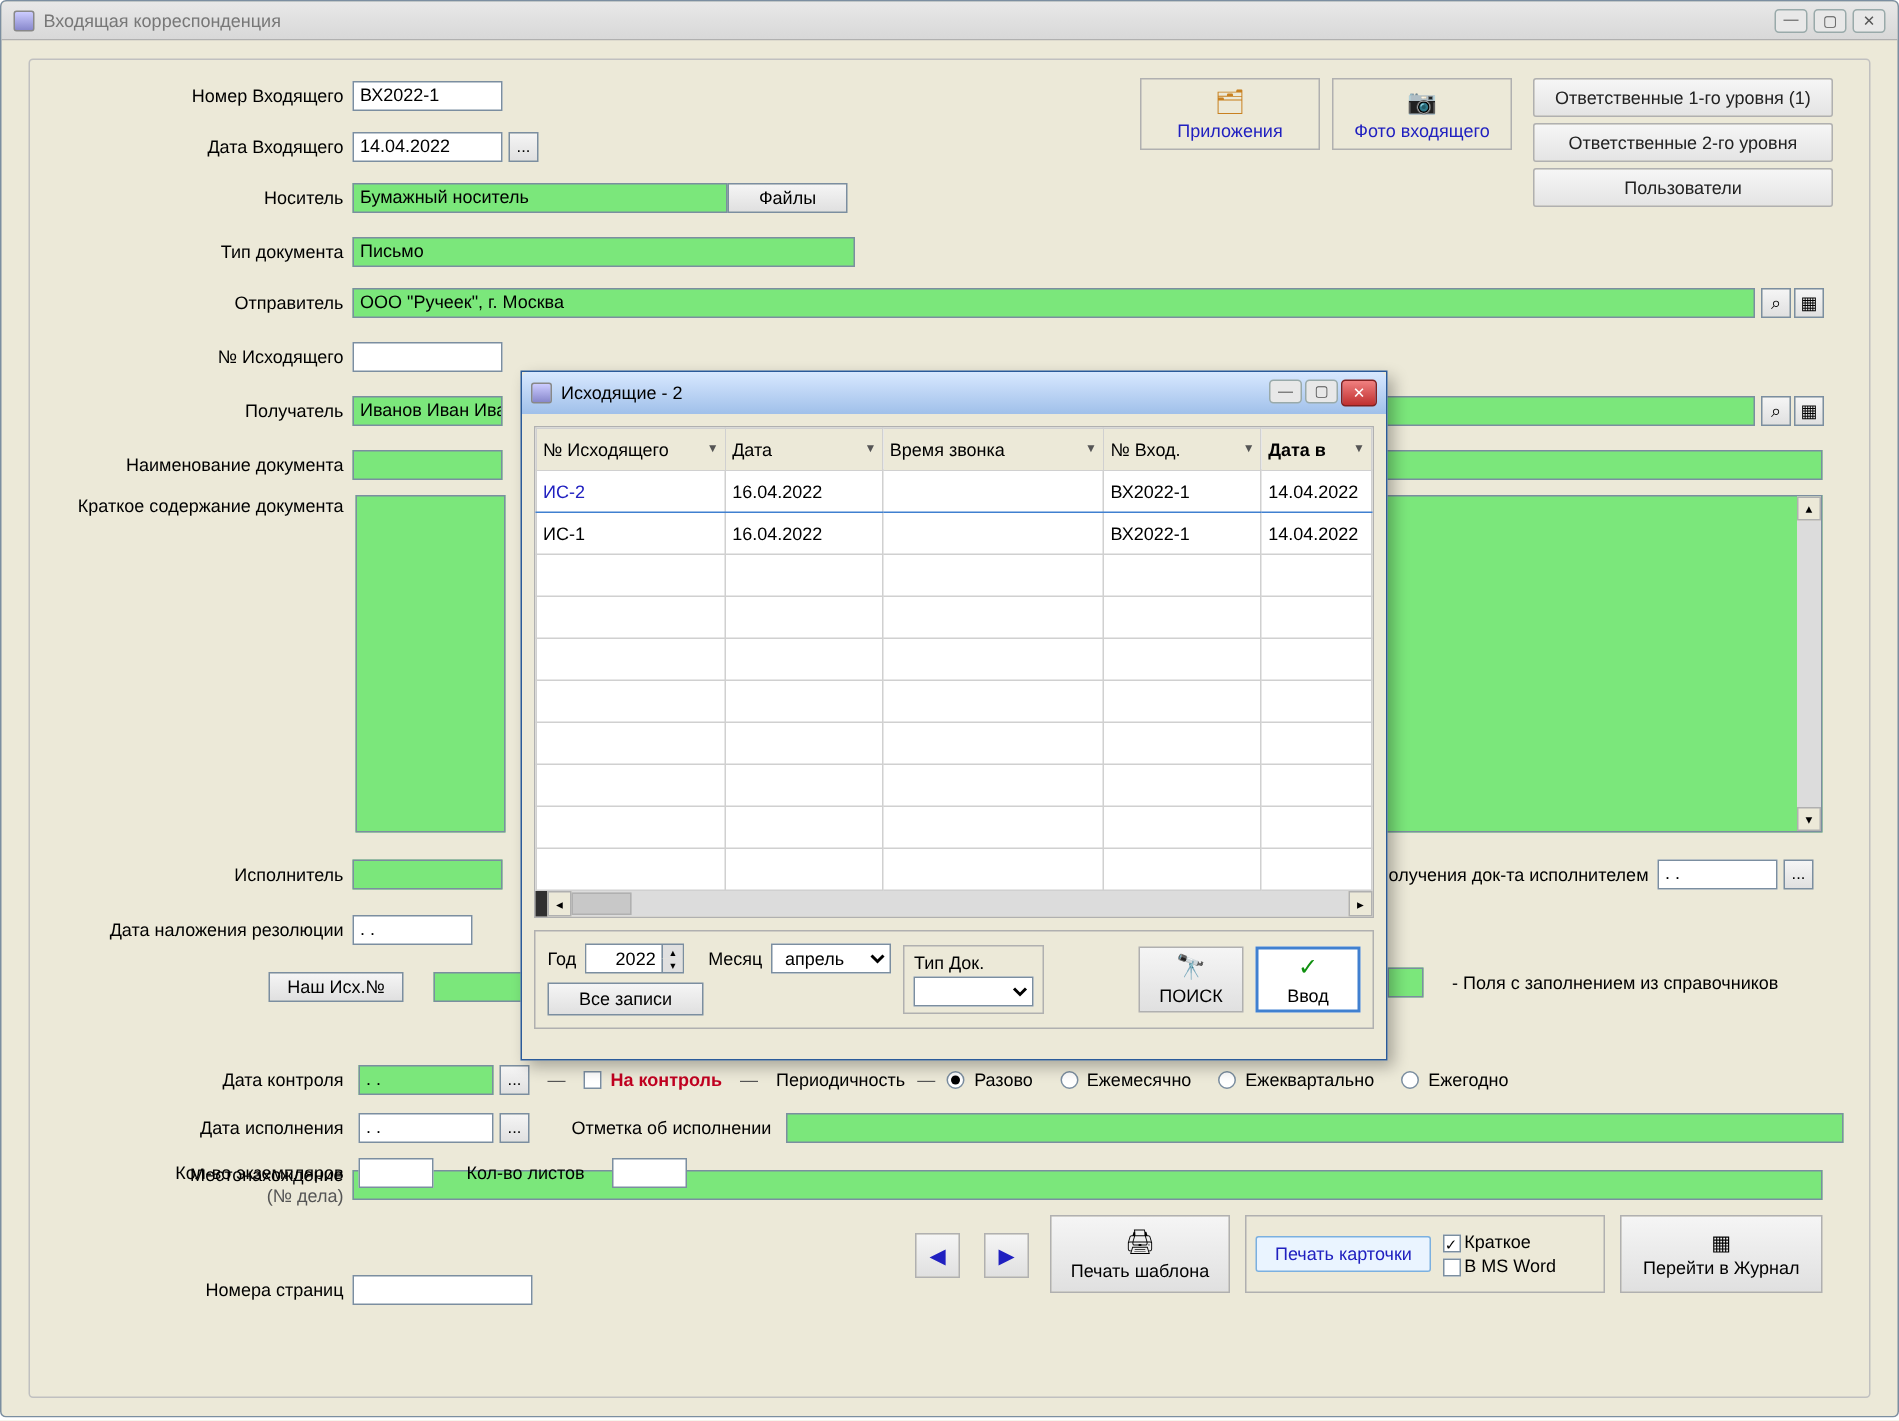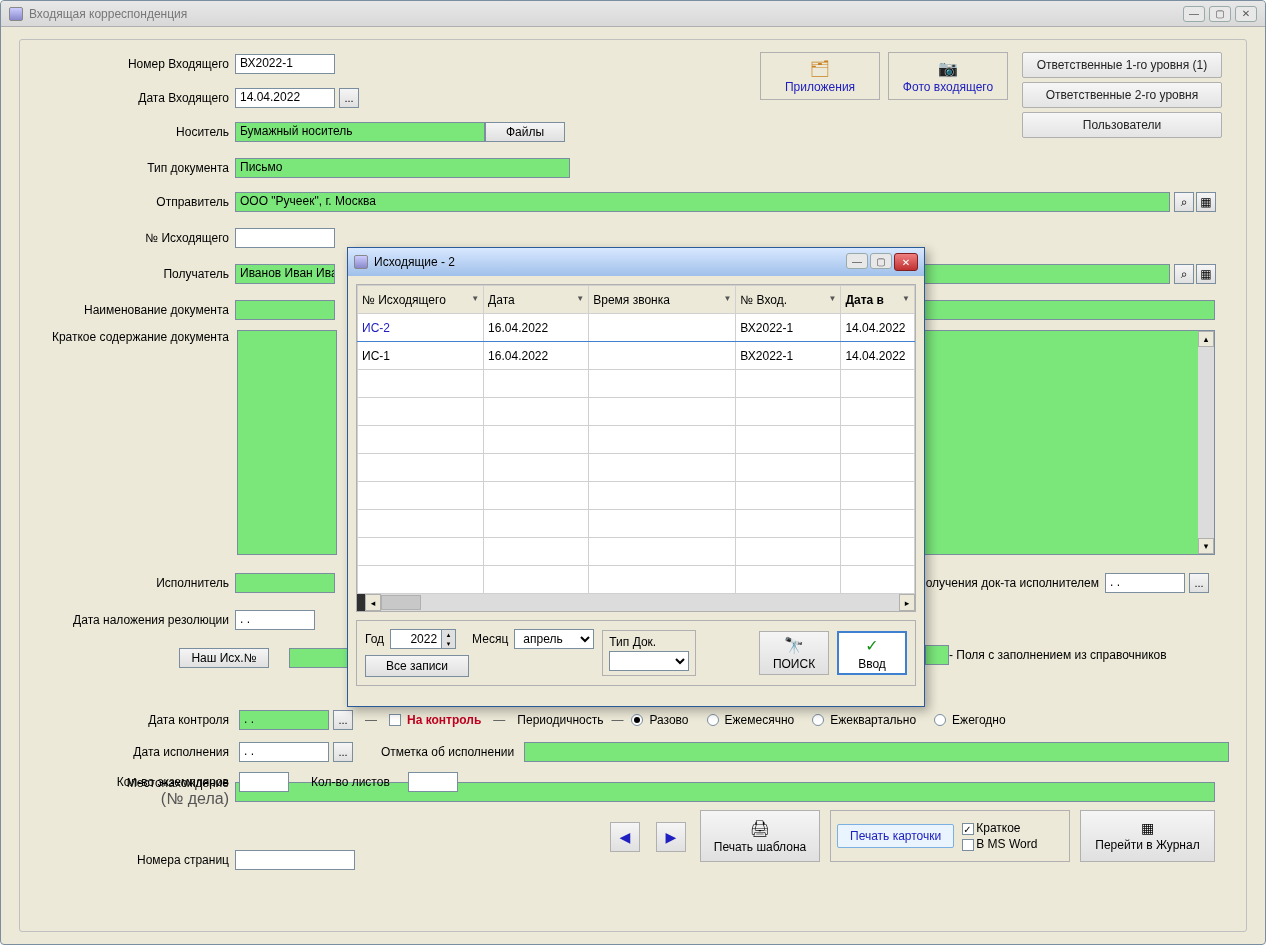--- a/index.html
+++ b/index.html
@@ -261,21 +261,21 @@
         <div class="label" style="width:215px;">Дата наложения резолюции</div>
         <div class="input" style="width:80px;"><span>.   .</span></div>
       </div>
       <div class="row" style="left:16px; top:608px;gap:20px;">
         <div style="width:123px;"></div>
         <div class="btn" style="width:90px;">
             <span>Наш Исх.№</span>
           </div>
         <div class="greenfield" style="width:100px;"></div>
       </div>
-      <div class="row" style="left:905px; top:605px; align-items:center; gap:0;">
+      <div class="row" style="left:905px; top:605px; align-items:center; gap:19px;">
         <div class="legend-box"></div>
         <div>- Поля с заполнением из справочников</div>
       </div>
 
       <div class="row" style="left:0px; top:670px; gap:4px; align-items:center;">
         <div class="label" style="width:215px;">Дата контроля</div>
         <div class="greenfield" style="width:90px;"><span>.   .</span></div>
         <div class="btn btn-small">...</div>
         <span style="margin:0 8px;color:#555;">—</span>
         <span class="checkbox"></span>
@@ -301,21 +301,21 @@
         <div class="input" style="width:90px;"><span>.   .</span></div>
         <div class="btn btn-small">...</div>
         <div style="width:14px;"></div>
         <div style="padding:0 6px;">Отметка об исполнении</div>
         <div class="greenfield" style="width:705px;"></div>
       </div>
 
       <div class="row" style="left:0px; top:736px;">
         <div style="width:215px;text-align:right;padding-right:6px;">
           <div>Местонахождение</div>
-          <div style="font-size:16px;color:#555;">(№ дела)</div>
+          <div style="font-size:12px;color:#555;">(№ дела)</div>
         </div>
         <div class="greenfield" style="width:980px;height:20px;"></div>
       </div>
 
       <div class="row" style="left:0px; top:732px; gap:4px;">
         <div class="label" style="width:215px;">Кол-во экземпляров</div>
         <div class="input" style="width:50px;"></div>
         <div style="width:14px;"></div>
         <div>Кол-во листов</div>
         <div style="width:10px;"></div>

